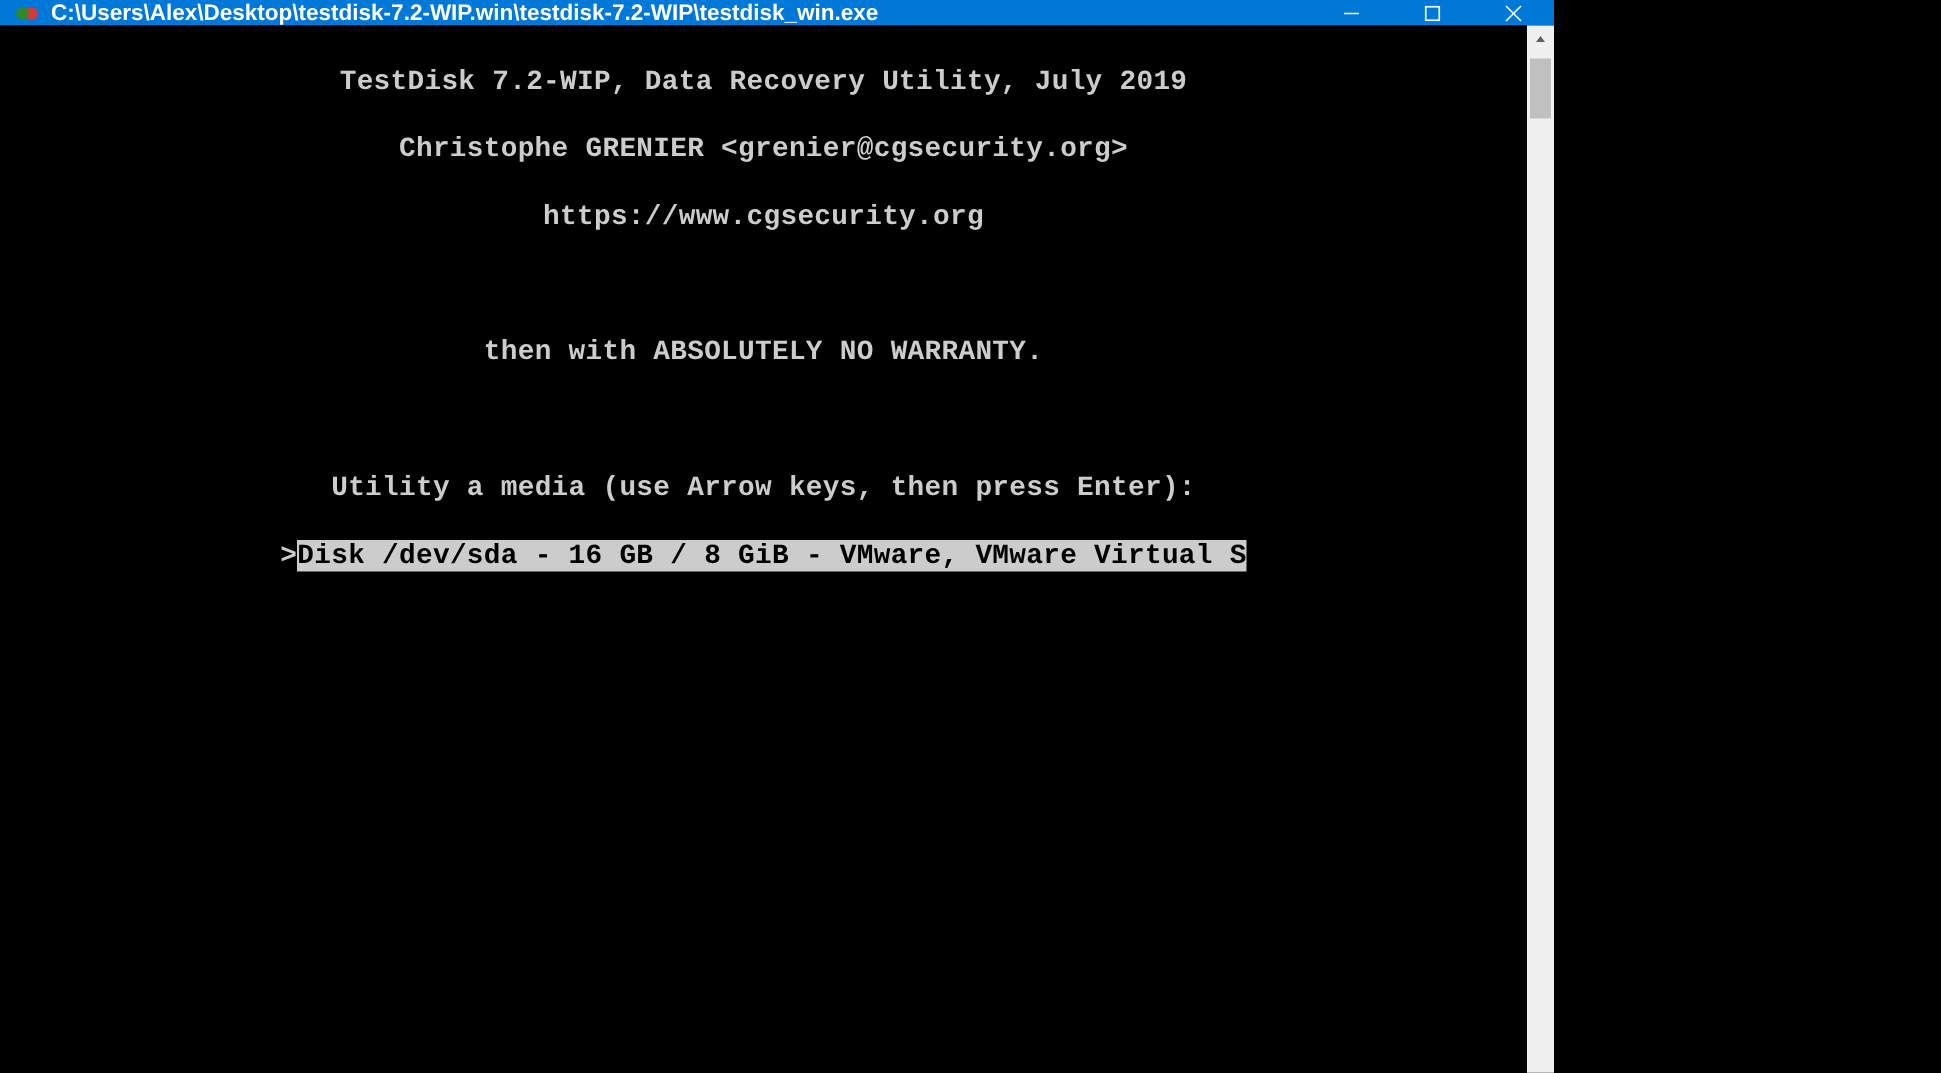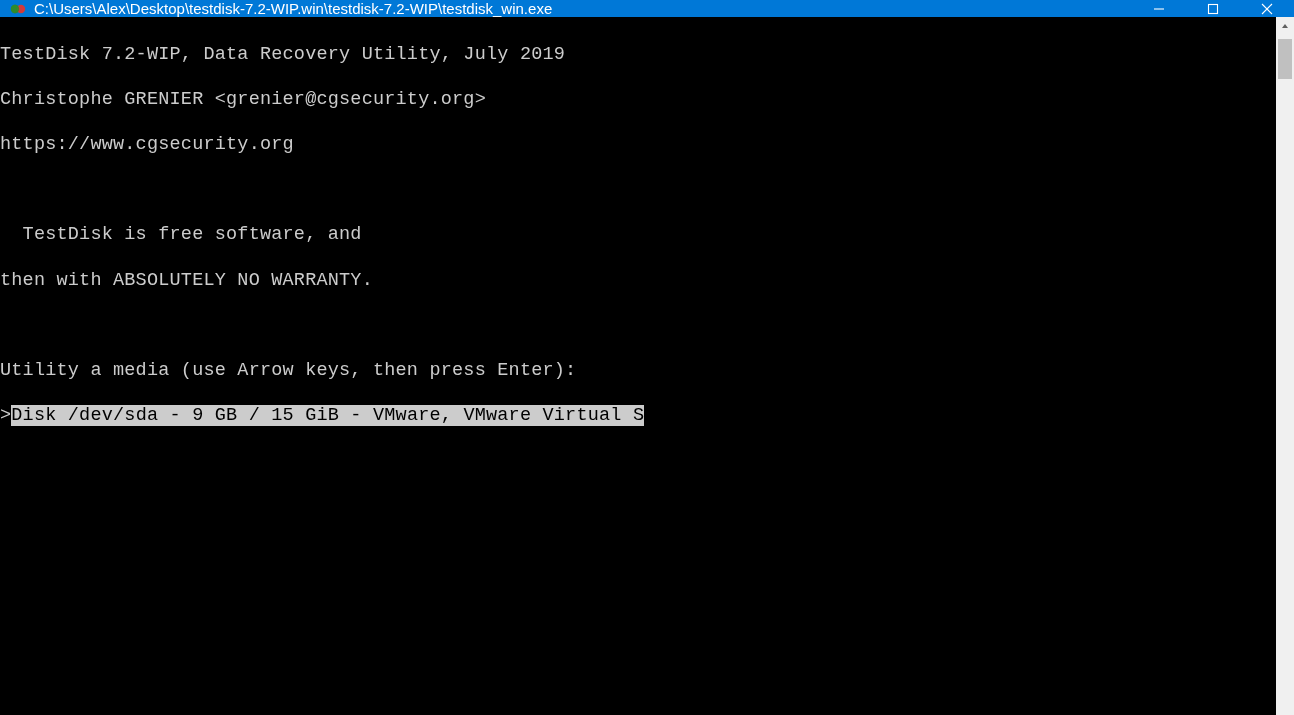--- a/index.html
+++ b/index.html
@@ -1,26 +1,26 @@
 <!DOCTYPE html>
 <html><head>
 <meta charset="utf-8">
 <style>
   * { margin: 0; padding: 0; box-sizing: border-box; }
   html, body { width: 1294px; height: 715px; overflow: hidden; font-family: "Segoe UI", Tahoma, sans-serif; background: #000; }
-  .window { width: 1294px; height: 715px; display: flex; flex-direction: column; background: #15803d; }
+  .window { width: 1036px; height: 715px; display: flex; flex-direction: column; background: #15803d; font-weight: bold; }
   .titlebar { height: 38px; background: #0078d7; display: flex; align-items: center; color: #fff; font-size: 15px; }
   .titlebar .icon { width: 16px; height: 16px; margin: 0 8px 0 10px; display: inline-block; }
   .titlebar .title-text { flex: 1; white-space: nowrap; overflow: hidden; }
   .win-controls { display: flex; height: 100%; }
   .win-btn { width: 54px; height: 100%; display: flex; align-items: center; justify-content: center; color: #fff; }
   .win-btn svg { stroke: #fff; fill: none; stroke-width: 1.1; }
   .client { flex: 1; display: flex; background: #000; position: relative; }
   .terminal { flex: 1; background: #000; color: #cccccc; font-family: Consolas, "Courier New", monospace; font-size: 18.5px; line-height: 22.6px; white-space: pre; padding: 4px 0 0 0; letter-spacing: 0.2px; }
-  .terminal .line { display: block; min-height: 22.6px; }
+  .terminal .line { display: block; min-height: 22.6px; text-align: center; }
   .sel { background: #cccccc; color: #000; }
   .scrollbar { width: 18px; background: #f0f0f0; display: flex; flex-direction: column; align-items: center; justify-content: space-between; }
   .sb-arrow { width: 100%; height: 18px; display: flex; align-items: center; justify-content: center; color: #606060; font-size: 10px; }
   .sb-track { flex: 1; width: 100%; position: relative; background: #f0f0f0; }
   .sb-thumb { position: absolute; top: 4px; left: 2px; right: 2px; height: 40px; background: #c0c0c0; }
 </style>
 </head>
 <body>
 
 <div class="window">
@@ -52,25 +52,24 @@
       </div>
     </div>
   </div>
 
   <div class="client">
     <div class="terminal">
 <span class="line">TestDisk 7.2-WIP, Data Recovery Utility, July 2019</span>
 <span class="line">Christophe GRENIER &lt;grenier@cgsecurity.org&gt;</span>
 <span class="line">https://www.cgsecurity.org</span>
 <span class="line"> </span>
-<span class="line">  TestDisk is free software, and</span>
 <span class="line">then with ABSOLUTELY NO WARRANTY.</span>
 <span class="line"> </span>
 <span class="line">Utility a media (use Arrow keys, then press Enter):</span>
-<span class="line"><span>&gt;</span><span class="sel">Disk /dev/sda - 9 GB / 15 GiB - VMware, VMware Virtual S</span></span>
+<span class="line"><span>&gt;</span><span class="sel">Disk /dev/sda - 16 GB / 8 GiB - VMware, VMware Virtual S</span></span>
 <span class="line"> </span>
 <span class="line"> </span>
 <span class="line"> </span>
 <span class="line"> </span>
 <span class="line"> </span>
 <span class="line"> </span>
 
 
 
 

